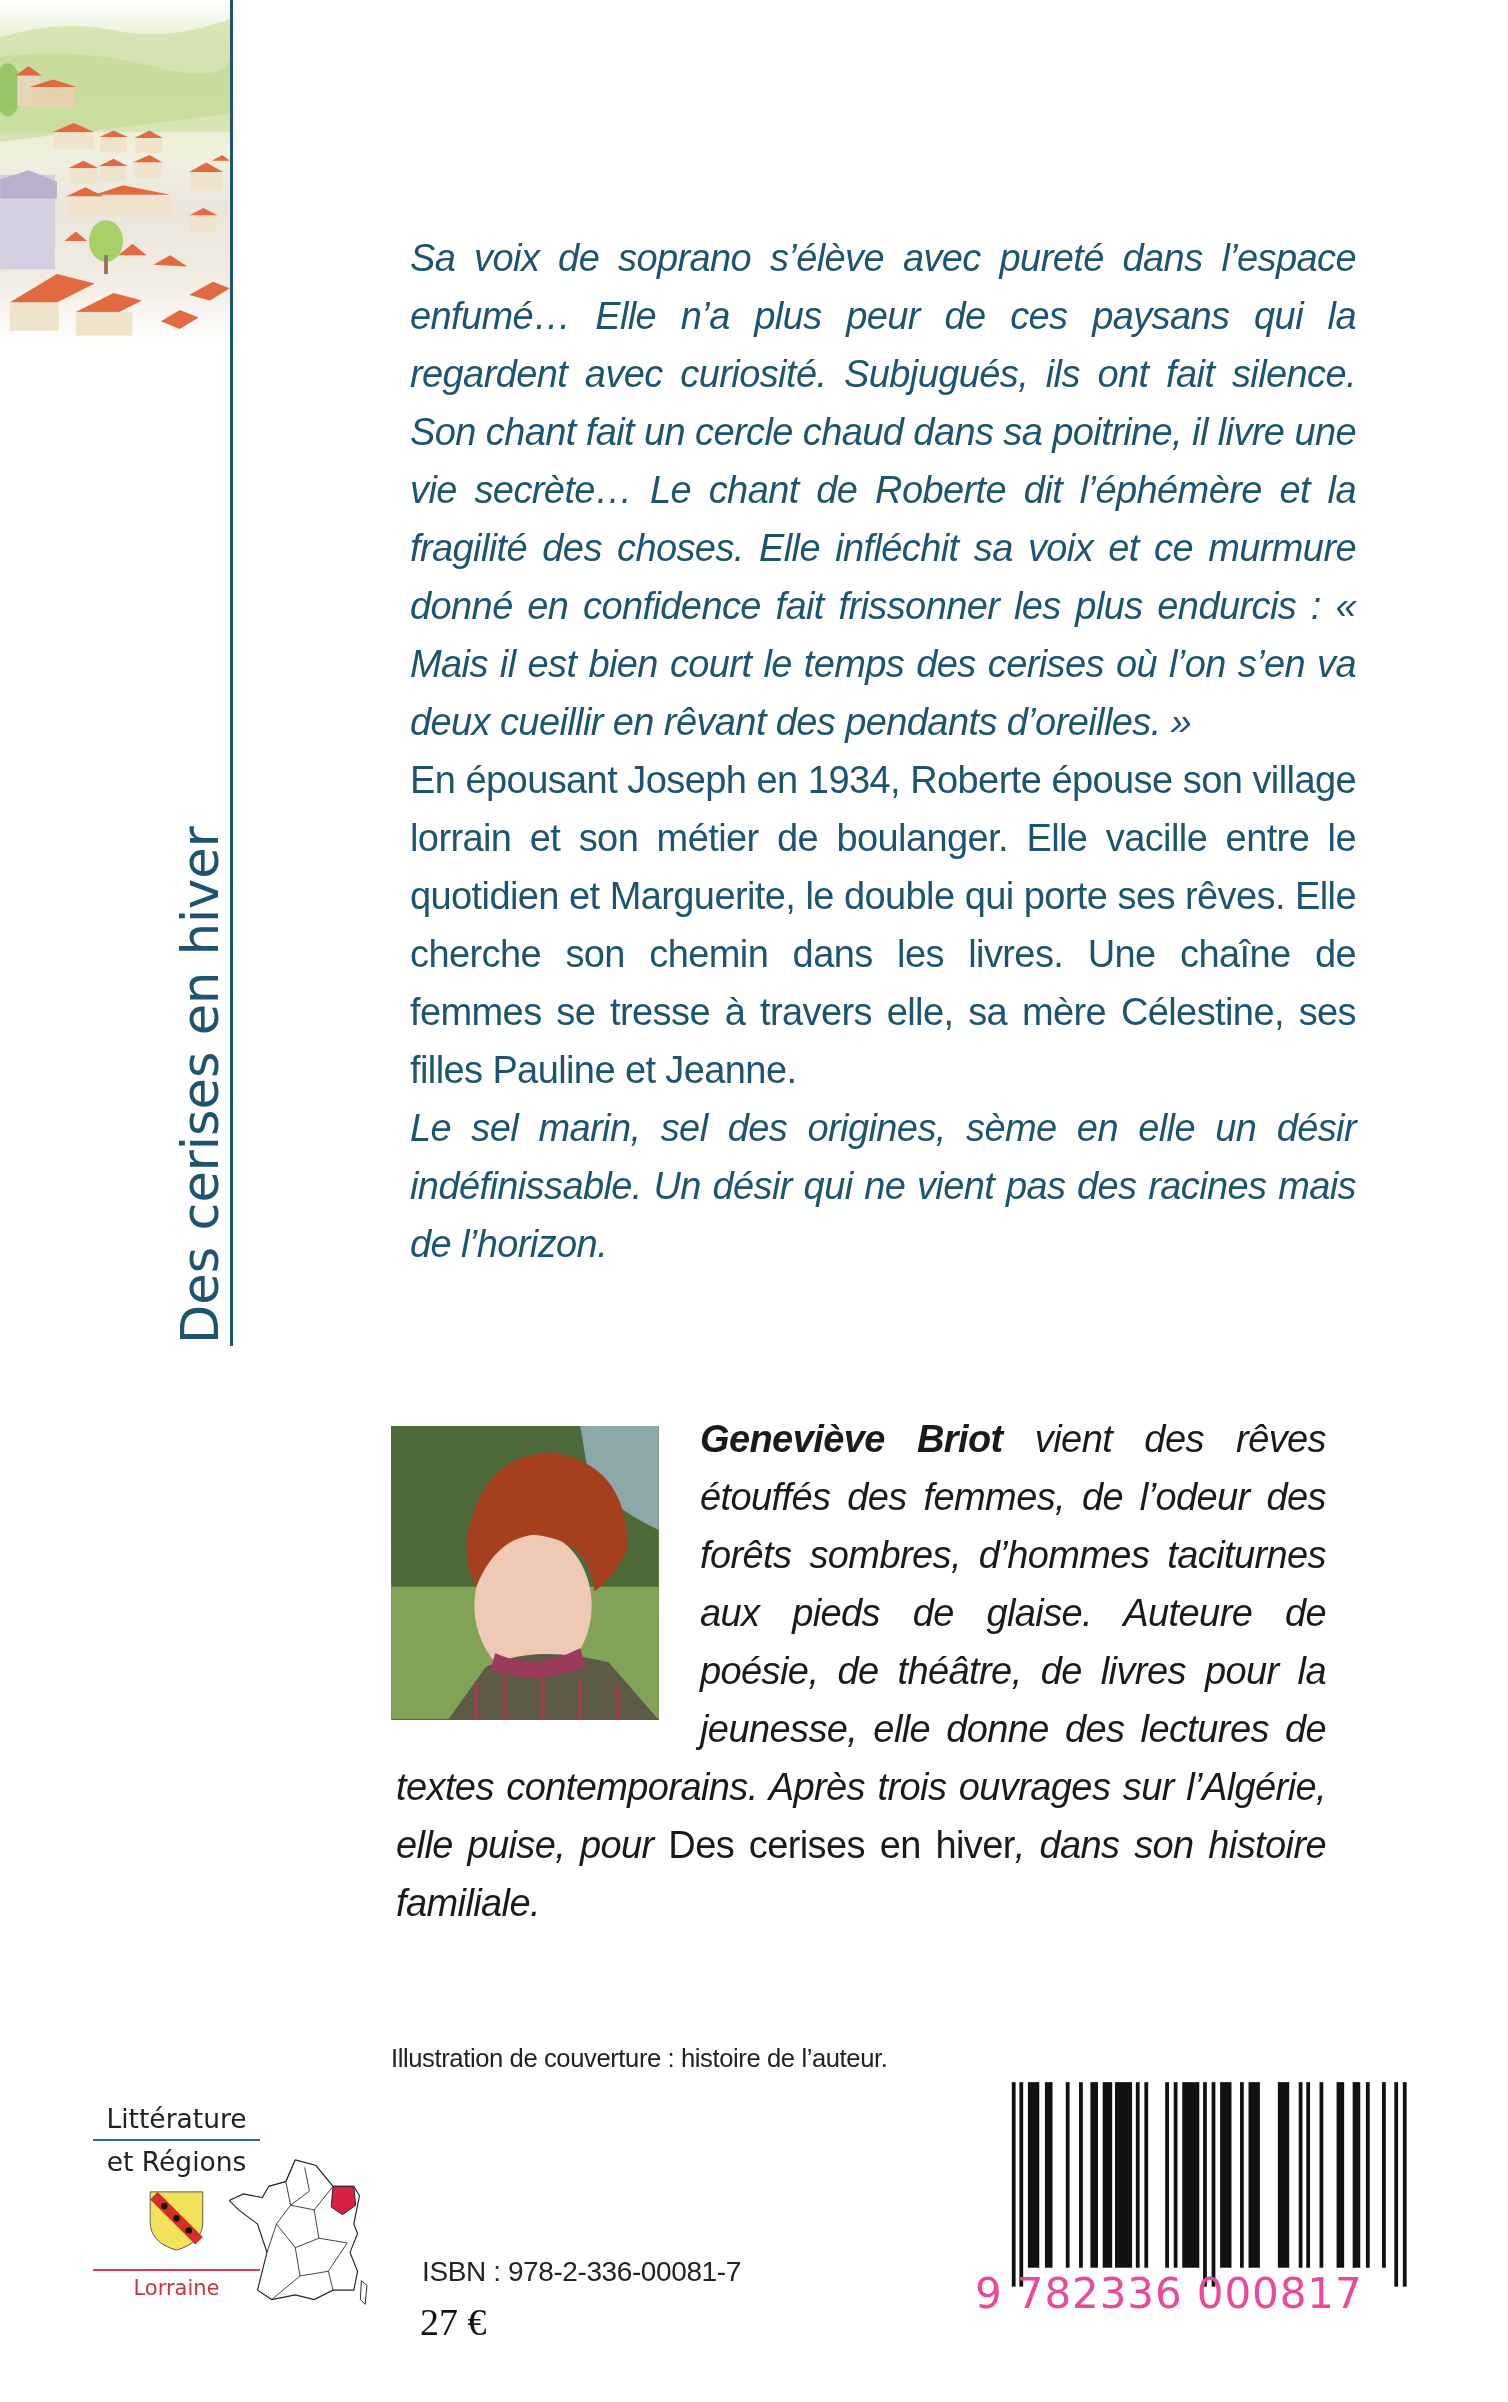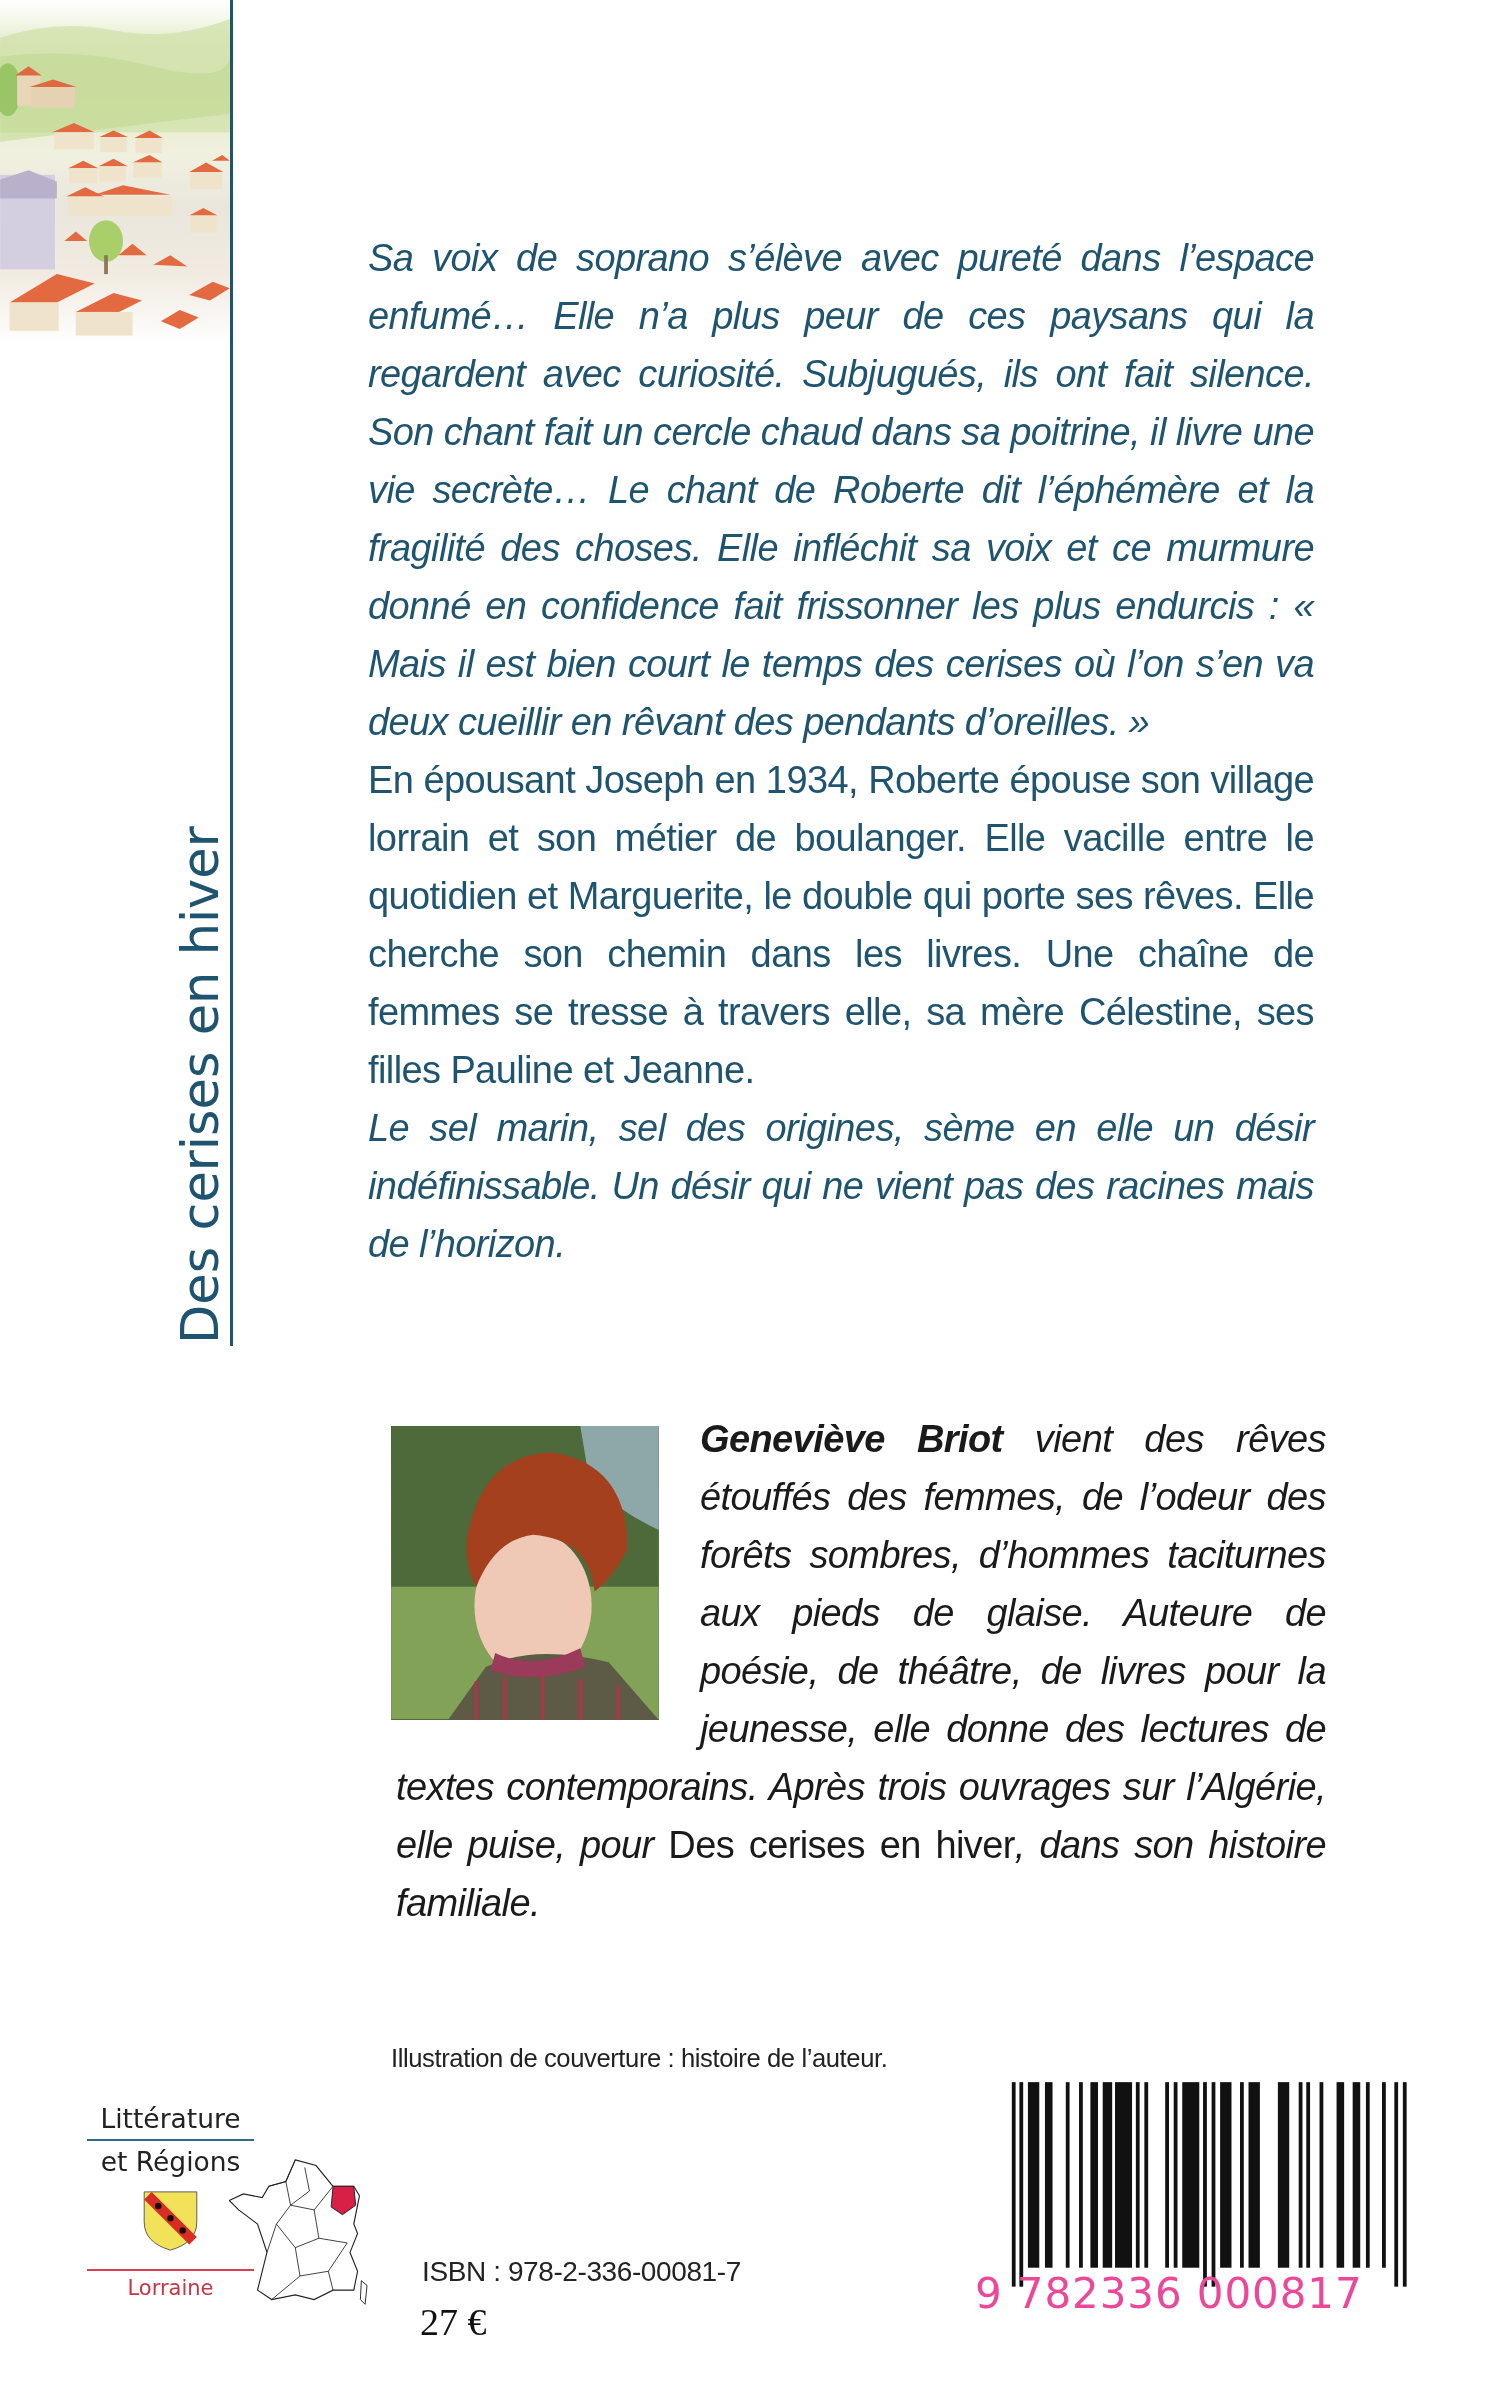--- a/index.html
+++ b/index.html
@@ -10,36 +10,36 @@
       background: linear-gradient(180deg, #ffffff 0%, #f3f7ea 6%, #dfeac4 14%, #e6eec9 30%, #f0f0e0 45%, #eae6dc 60%, #f1ebe1 80%, #ffffff 100%);
     }
     .spine-line { position: absolute; left: 230px; top: 0; width: 2.8px; height: 1346px; background: #1e5470; }
     .spine-title {
       position: absolute; left: 231px; top: 1344px; transform-origin: 0 0; transform: rotate(-90deg);
       width: 530px; height: 57px; line-height: 57px; text-align: left;
       font-family: "DejaVu Sans", sans-serif; font-size: 51px; color: #1e5470; white-space: nowrap;
       margin-left: -59px;
     }
 
-    .blurb { position: absolute; left: 368px; top: 229px; width: 946px; color: #1e5470; font-size: 38px; line-height: 58px; letter-spacing: -0.6px; }
+    .blurb { position: absolute; left: 410px; top: 229px; width: 946px; color: #1e5470; font-size: 38px; line-height: 58px; letter-spacing: -0.6px; }
     .blurb p { margin: 0; text-align: justify; text-align-last: left; }
     .it { font-style: italic; }
 
     .author-photo {
       position: absolute; left: 391px; top: 1426px; width: 268px; height: 294px; overflow: hidden;
       background: linear-gradient(160deg, #3f5a33 0%, #5e7c43 30%, #88a45a 55%, #6f8f46 80%, #4a5e36 100%);
     }
     .bio { position: absolute; left: 388px; top: 1402px; width: 946px; color: #1a1a1a; font-size: 38px; line-height: 58px; letter-spacing: -0.6px; }
     .bio p { margin: 8px; text-align: justify; text-align-last: left; }
     .bio .float-spacer { float: left; width: 312px; height: 333px; }
     .bio b { font-style: italic; font-weight: bold; }
 
     .credit { position: absolute; left: 391px; top: 2044px; font-size: 25.6px; color: #222; letter-spacing: -0.4px; }
 
-    .collection { position: absolute; left: 87px; top: 2103px; width: 167px; text-align: center; font-family: "DejaVu Sans", sans-serif; }
+    .collection { position: absolute; left: 93px; top: 2103px; width: 167px; text-align: center; font-family: "DejaVu Sans", sans-serif; }
     .collection .l1 { font-size: 26.5px; color: #222; line-height: 32px; }
     .collection .rule-blue { height: 1.9px; background: #2f6c8c; margin: 3.8px 0 5.7px; }
     .collection .l2 { font-size: 26.5px; color: #222; line-height: 32px; }
     .collection .shield { margin: 11.4px auto 3.8px; width: 57px; height: 62px; }
     .collection .rule-red { height: 1.9px; background: #d8404e; margin: 9.5px 0 3.8px; }
     .collection .l3 { font-size: 21px; color: #c93545; line-height: 26.5px; }
 
     .france-map { position: absolute; left: 229px; top: 2158px; width: 142px; height: 151px; }
 
     .isbn { position: absolute; left: 422px; top: 2256px; font-size: 28px; color: #222; letter-spacing: -0.4px; }

